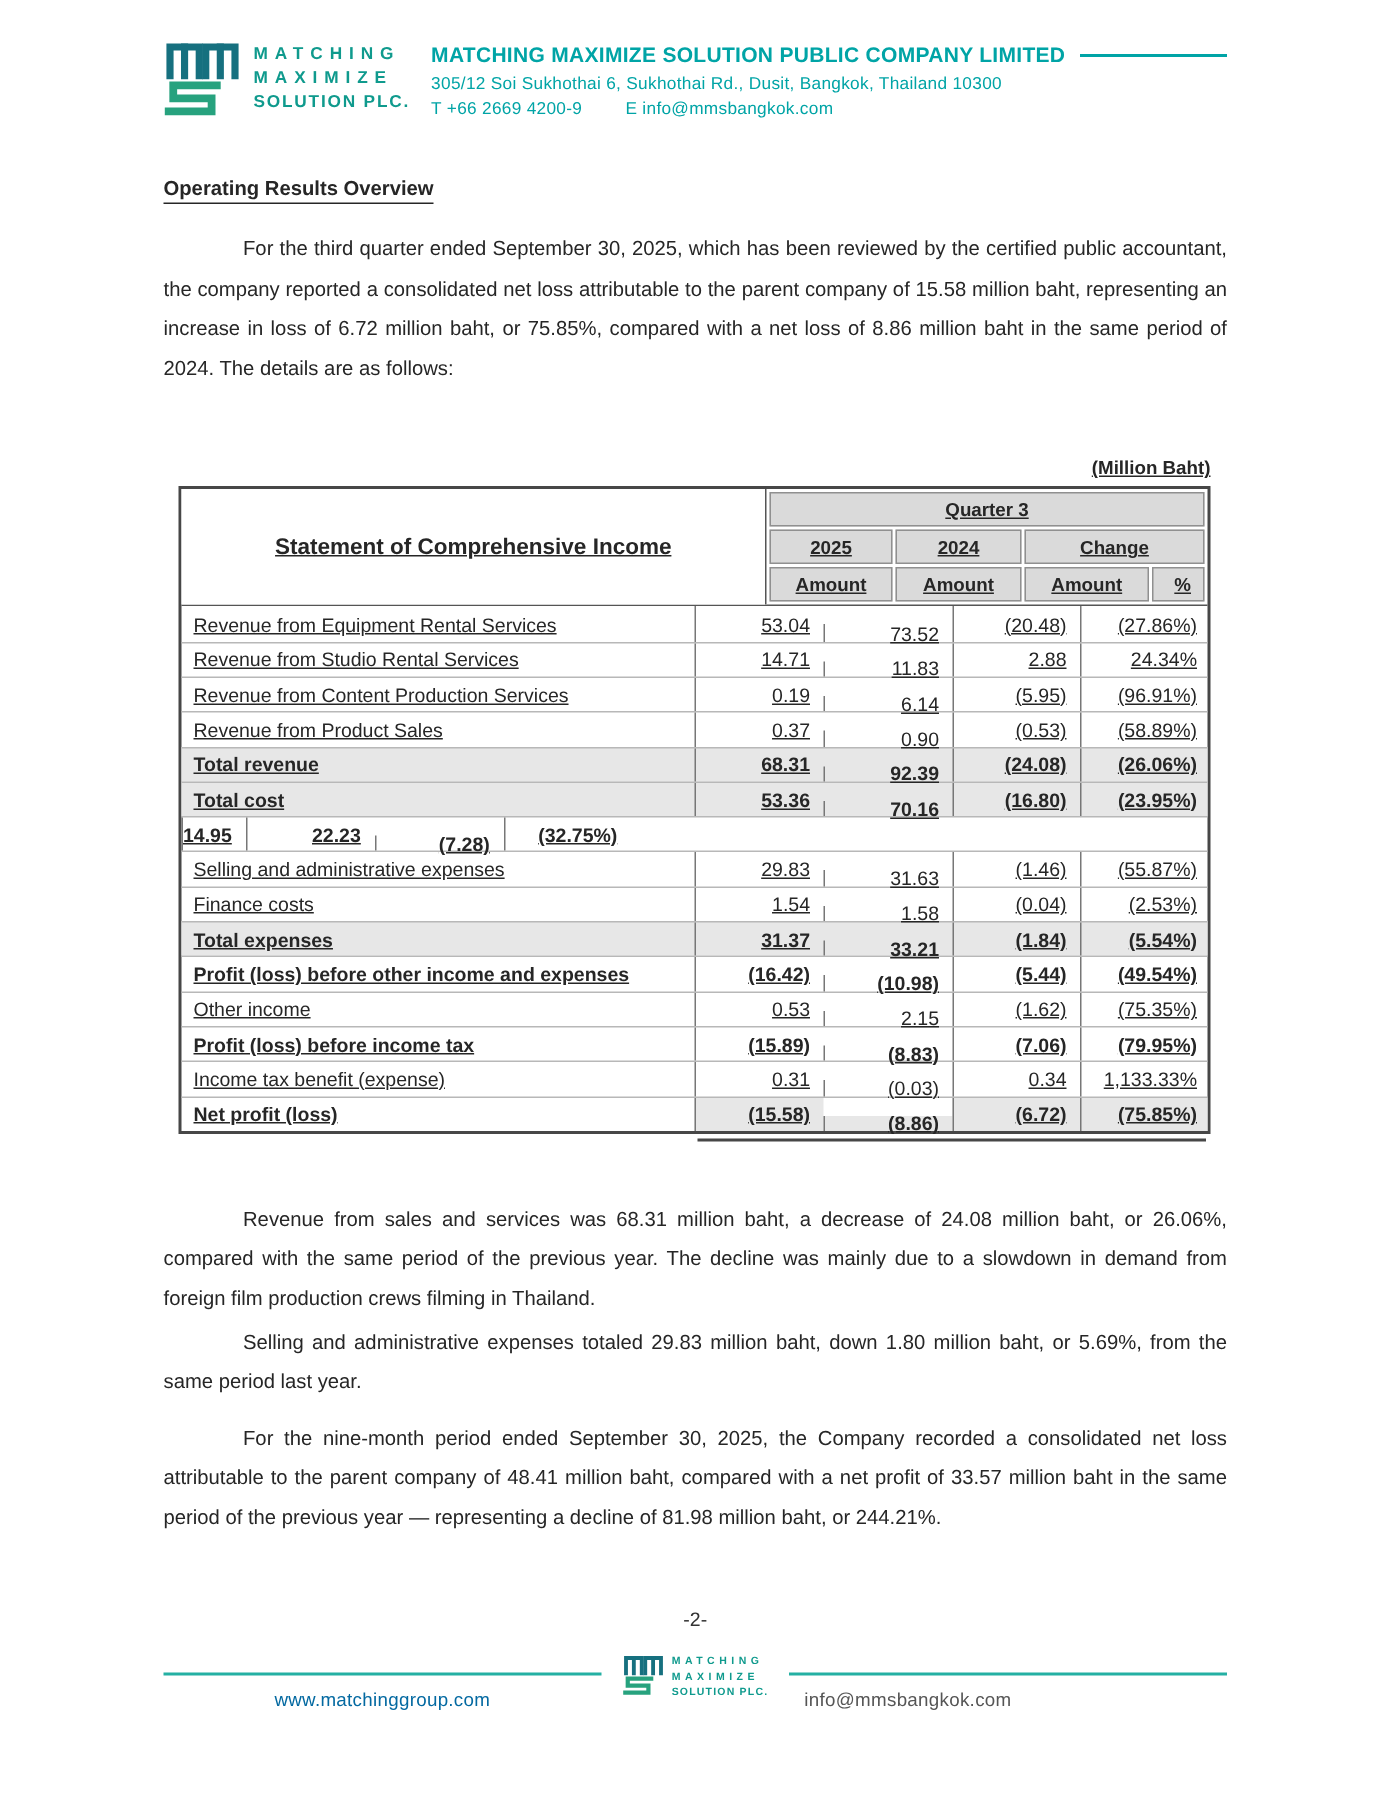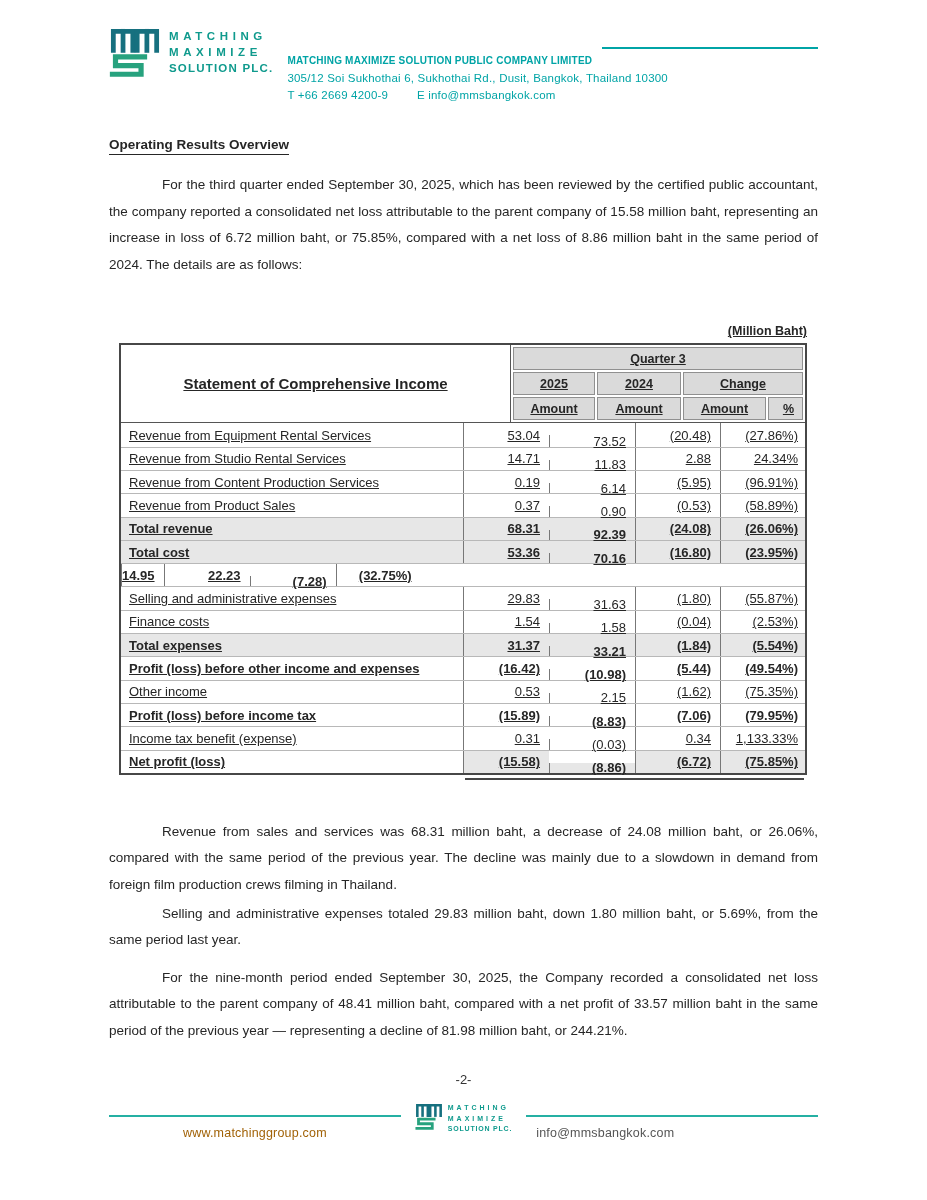--- a/index.html
+++ b/index.html
@@ -12,21 +12,21 @@
   }
   
   .header { display:flex; padding:24px 109px 0 109px; }
   .logo-block { display:flex; gap:8px; align-items:flex-start; }
   .wordmark { margin-top:4px; }
   .wordmark .wm-line { color:#0f9a8d; font-weight:bold; font-size:11.5px; line-height:16px; white-space:nowrap; }
   .wm-1, .wm-2 { letter-spacing:4.6px; }
   .wm-3 { letter-spacing:1.2px; }
   .header-info { margin-left:14px; flex:1; padding-top:4px; }
   .company-line { display:flex; align-items:center; }
-  .company-name { color:#00a4a6; font-weight:bold; font-size:10px; letter-spacing:0.2px; white-space:nowrap;margin-top:27px; }
+  .company-name { color:#00a4a6; font-weight:bold; font-size:14px; letter-spacing:0.2px; white-space:nowrap; }
   .header-rule { flex:1; height:2px; background:#00a4a6; margin-left:10px; margin-top:1px; }
   .company-address { color:#00a4a6; font-size:11.5px; margin-top:6px; letter-spacing:0.2px; }
   .company-contact { color:#00a4a6; font-size:11.5px; margin-top:5px; letter-spacing:0.2px; }
   .contact-label { font-weight:normal; }
   .contact-gap { display:inline-block; width:22px; }
   
   .content { padding:0 109px; }
   .section-title { margin-top:36px; font-size:13.5px; font-weight:bold; }
   .section-title span { border-bottom:1.6px solid #262626; padding-bottom:2px; }
   .para { margin-top:20px; font-size:13.5px; line-height:26.6px; text-align:justify; text-indent:53px; }
@@ -72,21 +72,21 @@
   .row-bold { font-weight:bold; }
   .row-net { font-weight:bold; }
   .row-net .cell-num { background:#e7e7e7; }
   .num-underline { position:absolute; left:344px; right:1px; bottom:-7px; height:2.2px; background:#474747; }
   
   .footer { position:absolute; top:1072px; left:0; width:100%; }
   .page-num { text-align:center; font-size:13px; color:#333; }
   .footer-band { display:flex; margin:12px 109px 0 109px; align-items:flex-start; }
   .fb-side { flex:1; }
   .fb-rule { height:2px; background:#25b0a3; margin-top:16px; }
-  .fb-site { text-align:center; margin-top:9px; font-size:12.5px; color:#a16207; letter-spacing:0.2px; }
+  .fb-site { text-align:center; margin-top:9px; font-size:12.5px; color:#0369a1; letter-spacing:0.2px; }
   .fb-email { text-align:left; padding-left:10px; margin-top:9px; font-size:12.5px; color:#555; letter-spacing:0.2px; }
   .fb-logo { display:flex; gap:5px; margin:2px 14px 0 14px; align-items:flex-start; }
   .fb-wordmark { margin-top:2px; }
   .fb-wordmark .wm-line { font-size:7px; line-height:10.5px; color:#0f9a8d; font-weight:bold; white-space:nowrap; }
   .fb-wordmark .wm-1, .fb-wordmark .wm-2 { letter-spacing:3px; }
   .fb-wordmark .wm-3 { letter-spacing:0.8px; }
 </style>
 </head>
 <body>
 
@@ -202,21 +202,21 @@
             <div class="t-row row-bold">
     <div class="cell-num">14.95</div>
     <div class="cell-num">22.23</div>
     <div class="cell-num">(7.28)</div>
     <div class="cell-num cell-pct">(32.75%)</div>
   </div>
             <div class="t-row row-normal">
     <div class="cell-label">Selling and administrative expenses</div>
     <div class="cell-num">29.83</div>
     <div class="cell-num">31.63</div>
-    <div class="cell-num">(1.80)</div>
+    <div class="cell-num">(1.46)</div>
     <div class="cell-num cell-pct">(55.87%)</div>
   </div>
             <div class="t-row row-normal">
     <div class="cell-label">Finance costs</div>
     <div class="cell-num">1.54</div>
     <div class="cell-num">1.58</div>
     <div class="cell-num">(0.04)</div>
     <div class="cell-num cell-pct">(2.53%)</div>
   </div>
             <div class="t-row row-total">

